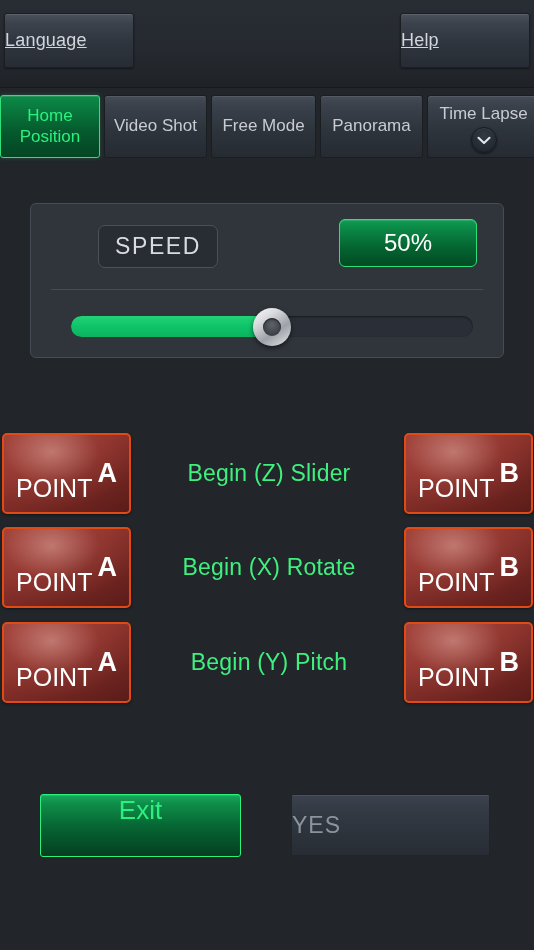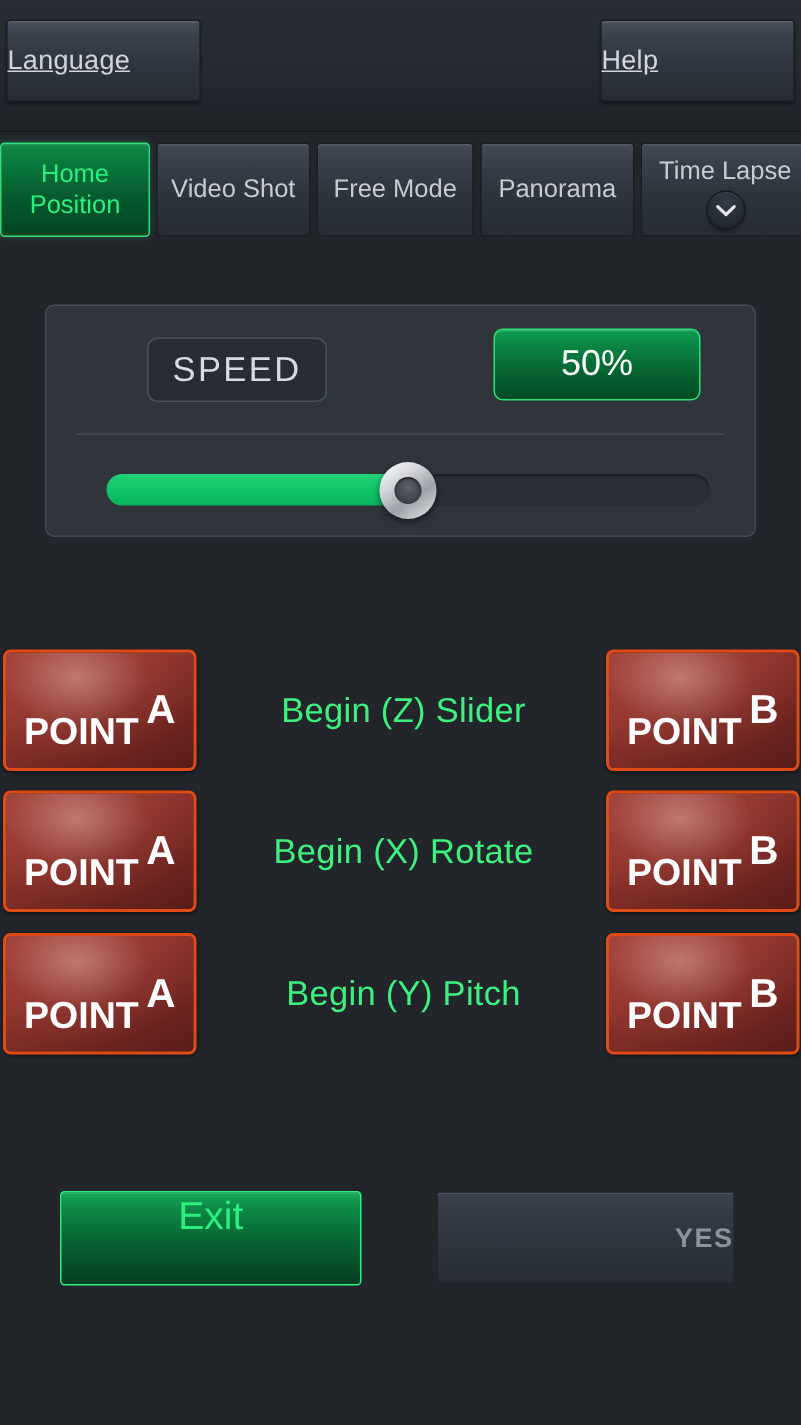--- a/index.html
+++ b/index.html
@@ -89,21 +89,21 @@
   .speed-top { position: relative; height: 78px; }
   .speed-tag {
     position: absolute; left: 31px; top: 21px;
     padding: 7px 16px;
     background: #282d34;
     border: 1px solid #4a515b;
     border-radius: 7px;
     color: #d8dce2; font-size: 23px; letter-spacing: 1.6px;
   }
   .speed-val {
-    position: absolute; right: 36px; top: 15px;
+    position: absolute; right: 26px; top: 15px;
     width: 138px; height: 48px;
     background: linear-gradient(180deg, #0f9c52 0%, #0a8544 22%, #04632f 62%, #034b25 100%);
     border: 1px solid #2ae077;
     border-radius: 6px;
     color: #ffffff; font-size: 24px;
     display: flex; align-items: center; justify-content: center;
     box-shadow: inset 0 1px 0 rgba(255,255,255,0.14);
   }
   .speed-divider {
     position: absolute; left: 20px; right: 20px; top: 85px;
@@ -150,21 +150,21 @@
       linear-gradient(155deg, #9e4038 0%, #8c322c 40%, #6e2420 75%, #5a1c19 100%);
     border: 2px solid #e04a14;
     border-radius: 5px;
     display: flex; align-items: center; justify-content: center;
     color: #ffffff; font-size: 25px;
     box-shadow: 0 1px 3px rgba(0,0,0,0.5);
   }
   .pt-a { left: 2px; }
   .pt-b { left: 404px; }
   .pt-btn b { font-weight: bold; margin-left: 5px; font-size: 27px; }
-  .pt-btn span.lbl { font-weight: bold; margin-top: 29px; }
+  .pt-btn span.lbl { font-weight: normal; margin-top: 29px; }
 
   .row-label {
     position: absolute; left: 135px; width: 268px; top: 0; height: 81px;
     display: flex; align-items: center; justify-content: center;
     color: #3ef07e; font-size: 23px; letter-spacing: .2px;
   }
 
   
   .exit-btn {
     position: absolute; left: 40px; top: 794px; width: 201px; height: 63px;
@@ -174,24 +174,23 @@
     border-radius: 3px;
     color: #2bf07e; font-size: 26px;
     display: flex; align-items: flex-start; justify-content: center;
     box-shadow: inset 0 1px 0 rgba(255,255,255,0.12);
   }
   .yes-btn {
     position: absolute; left: 291px; top: 794px; width: 199px; height: 62px;
     background: linear-gradient(180deg, #3c434e 0%, #343a44 25%, #2c323a 70%, #282d35 100%);
     border: 1px solid #21252b;
     border-radius: 2px;
-    color: #8d939b; font-size: 18px; letter-spacing: 1px;
-    display: flex; align-items: center; justify-content: flex-end;
+    color: #8d939b; font-size: 23px; letter-spacing: 1px;
+    display: flex; align-items: center; justify-content: flex-start;
     box-shadow: inset 0 1px 0 rgba(255,255,255,0.07);
-    font-weight: bold;
   }
 </style>
 </head>
 <body>
 
 <div class="header">
 
   <div class="hdr-btn" id="lang-btn">
     <span>Language</span>
   </div>

